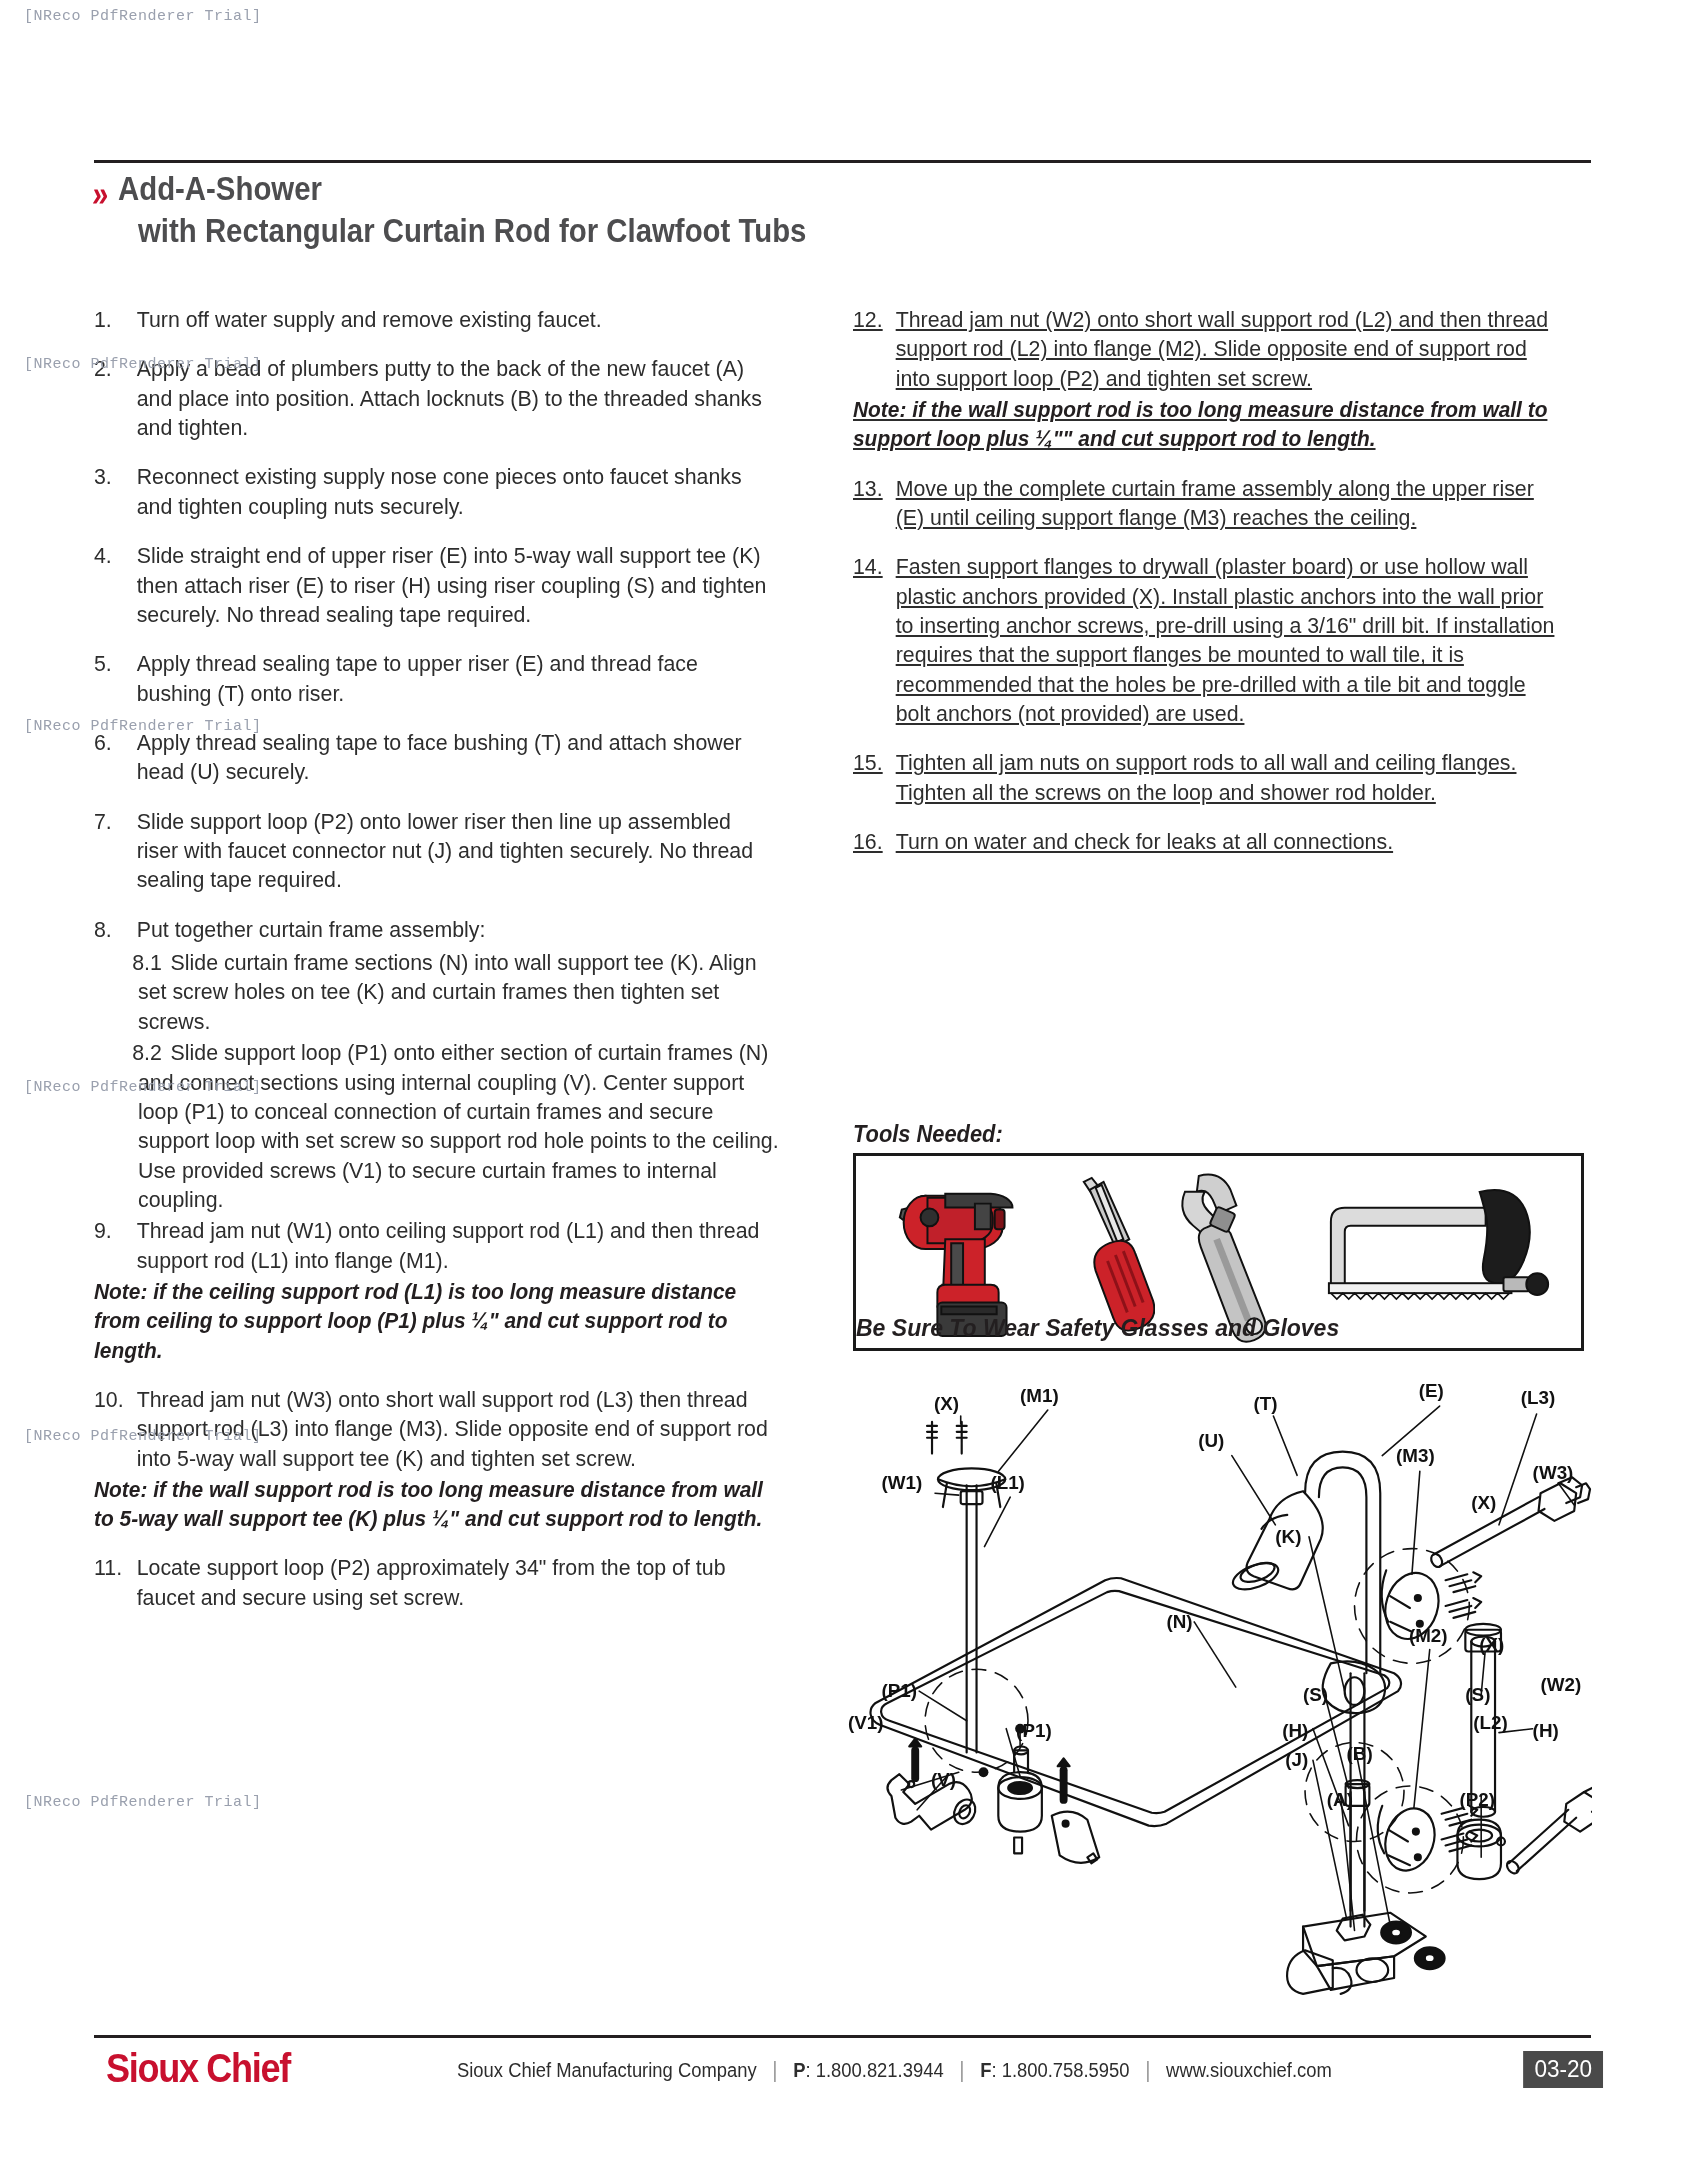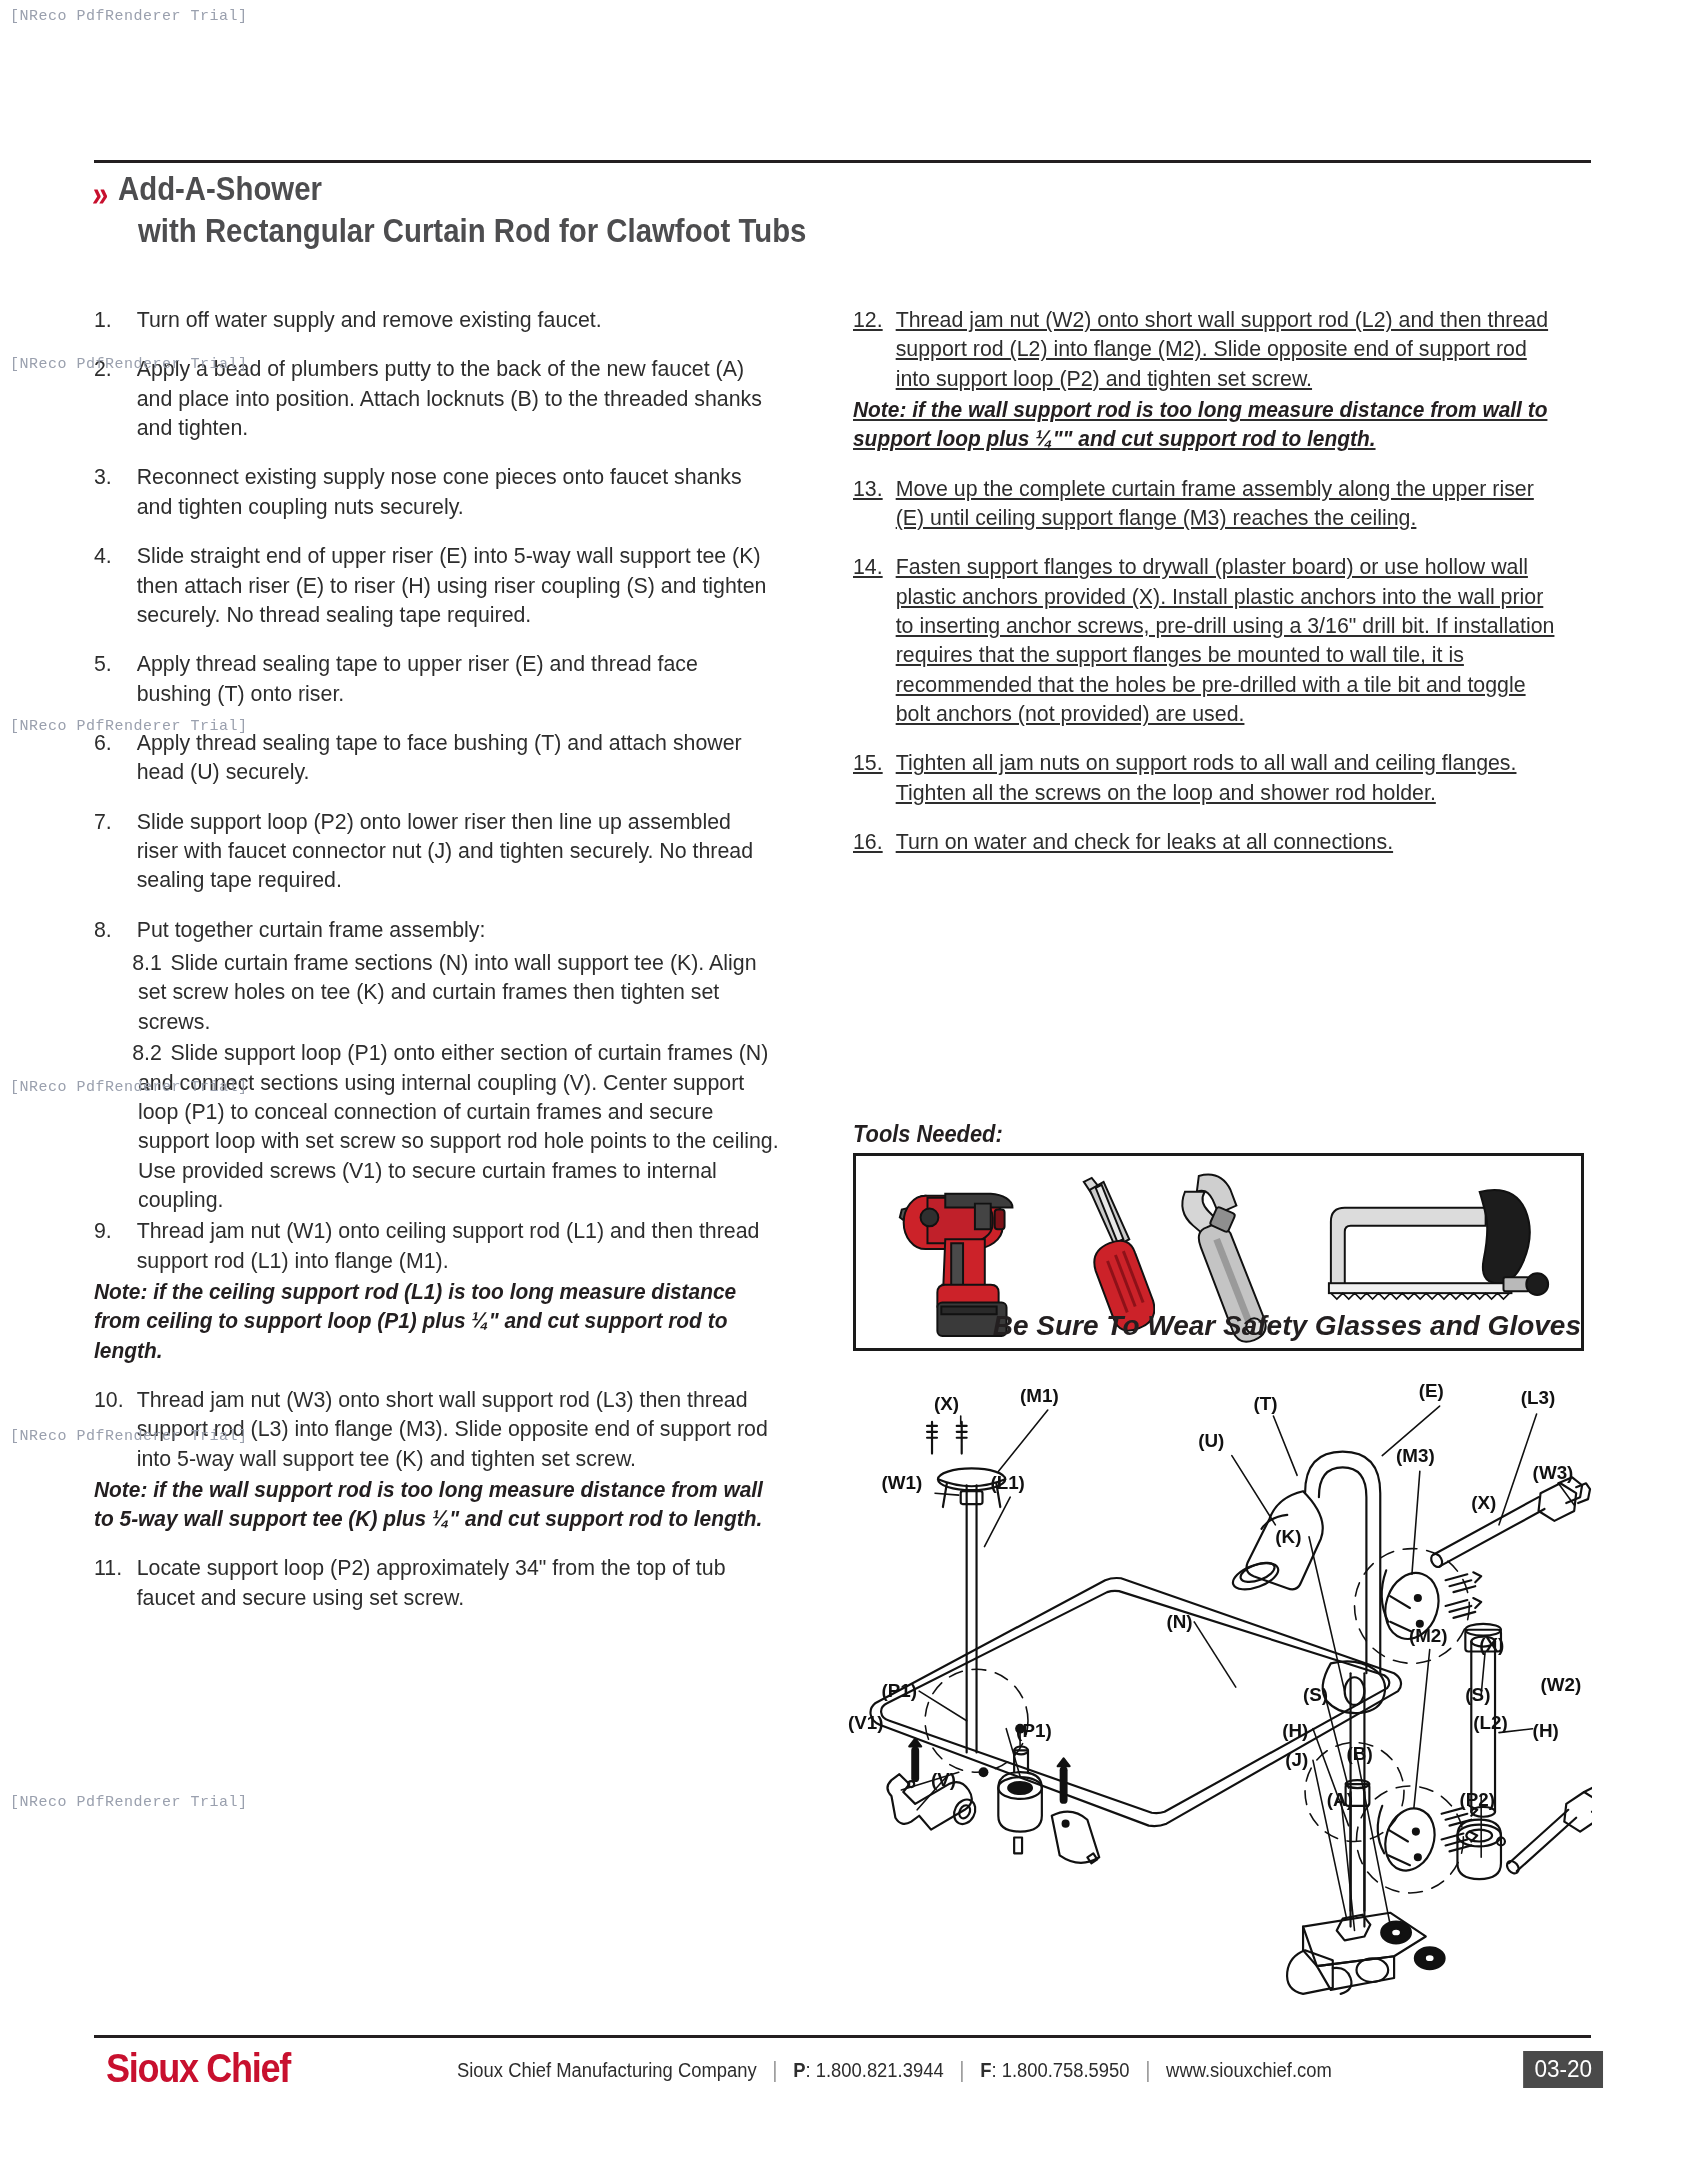--- a/index.html
+++ b/index.html
@@ -16,20 +16,21 @@
   
   .wm {
     position: absolute;
     font-family: "Liberation Mono", "DejaVu Sans Mono", monospace;
     font-size: 15px;
     letter-spacing: 0.5px;
     color: #9aa0ae;
     white-space: nowrap;
     z-index: 5;
     pointer-events: none;
+    margin-left: 14px;
   }
 
   
   .page { position: absolute; left: 0; top: 0; width: 1683px; height: 2178px; }
 
   
   .header { position: absolute; left: 94px; top: 61px; width: 1495px; }
   .doc-title {
     font-family: "Liberation Sans Narrow", "Liberation Sans", sans-serif;
     font-weight: bold;
@@ -120,23 +121,23 @@
     transform: scaleX(0.95); transform-origin: left top;
   }
   .tools-box {
     position: absolute; left: 853px; top: 1153px;
     width: 731px; height: 198px;
     border: 3px solid #1a1a1a;
     background: #fff;
   }
   .tools-caption {
     position: absolute; left: 0; right: 0; bottom: 6px;
-    text-align: right;
-    font-family: "Liberation Sans Narrow", "Liberation Sans", sans-serif;
-    font-weight: bold; font-style: italic; font-size: 28px; color: #231f20;
+    text-align: left;
+    font-family: "Liberation Sans Narrow", "Liberation Sans", sans-serif;
+    font-weight: bold; font-style: italic; font-size: 23px; color: #231f20;
   }
   .tool-svg { position: absolute; }
 
   
   .diagram {
     position: absolute; left: 840px; top: 1376px;
     width: 752px; height: 644px;
   }
   .diagram svg { display: block; }
 

